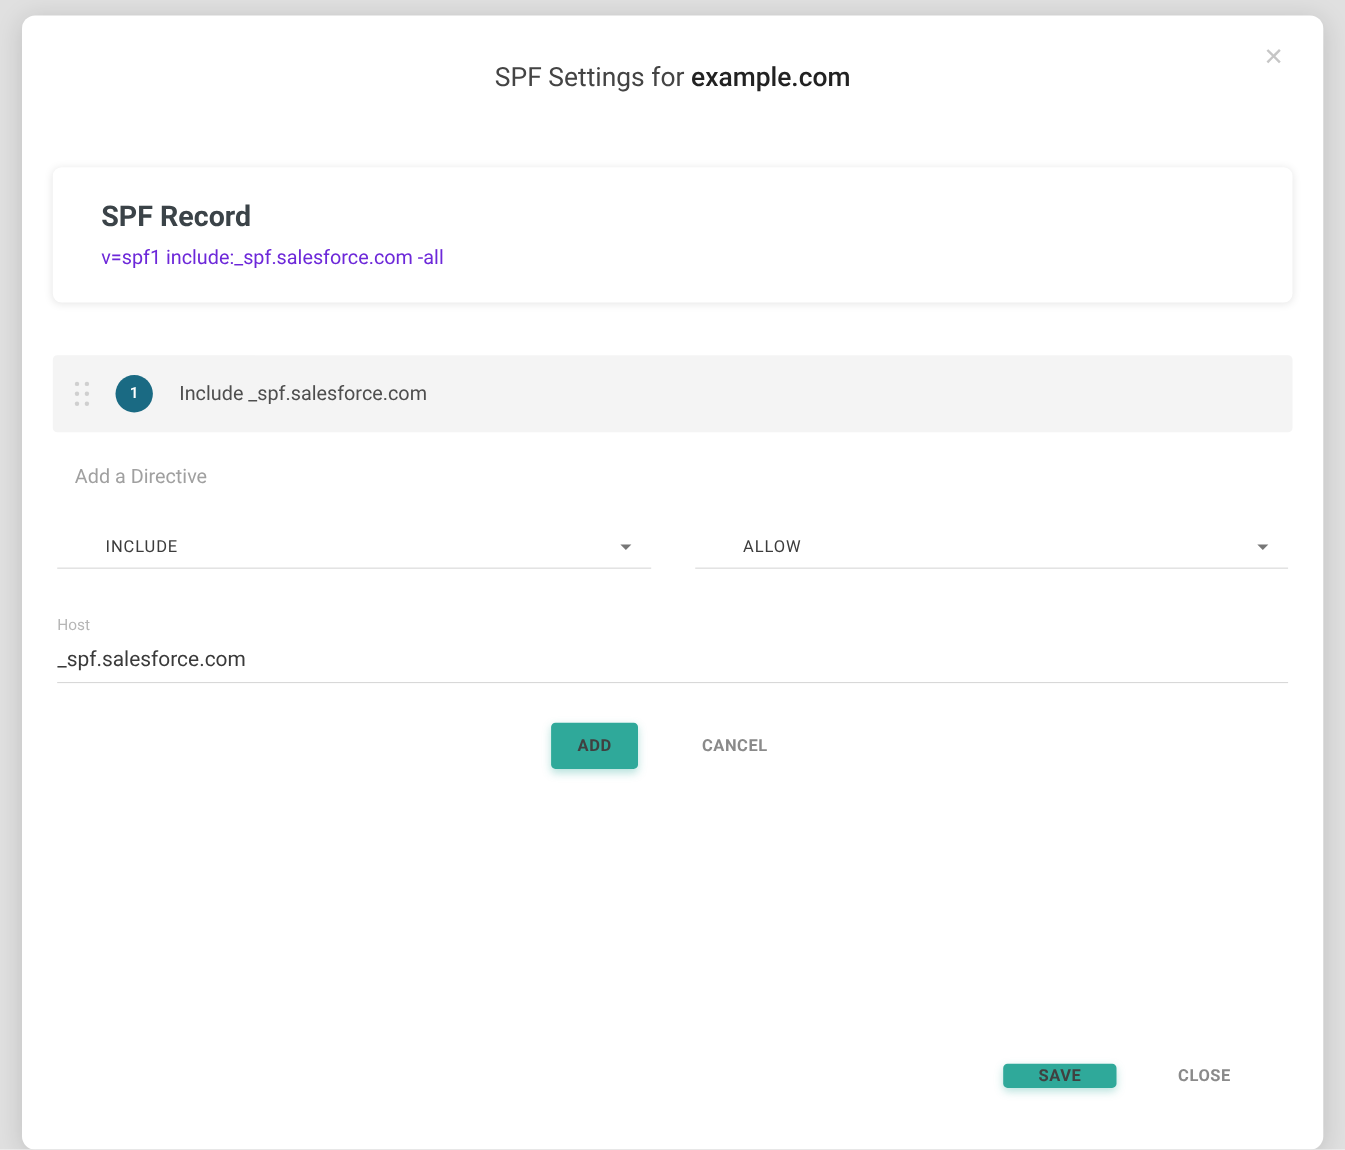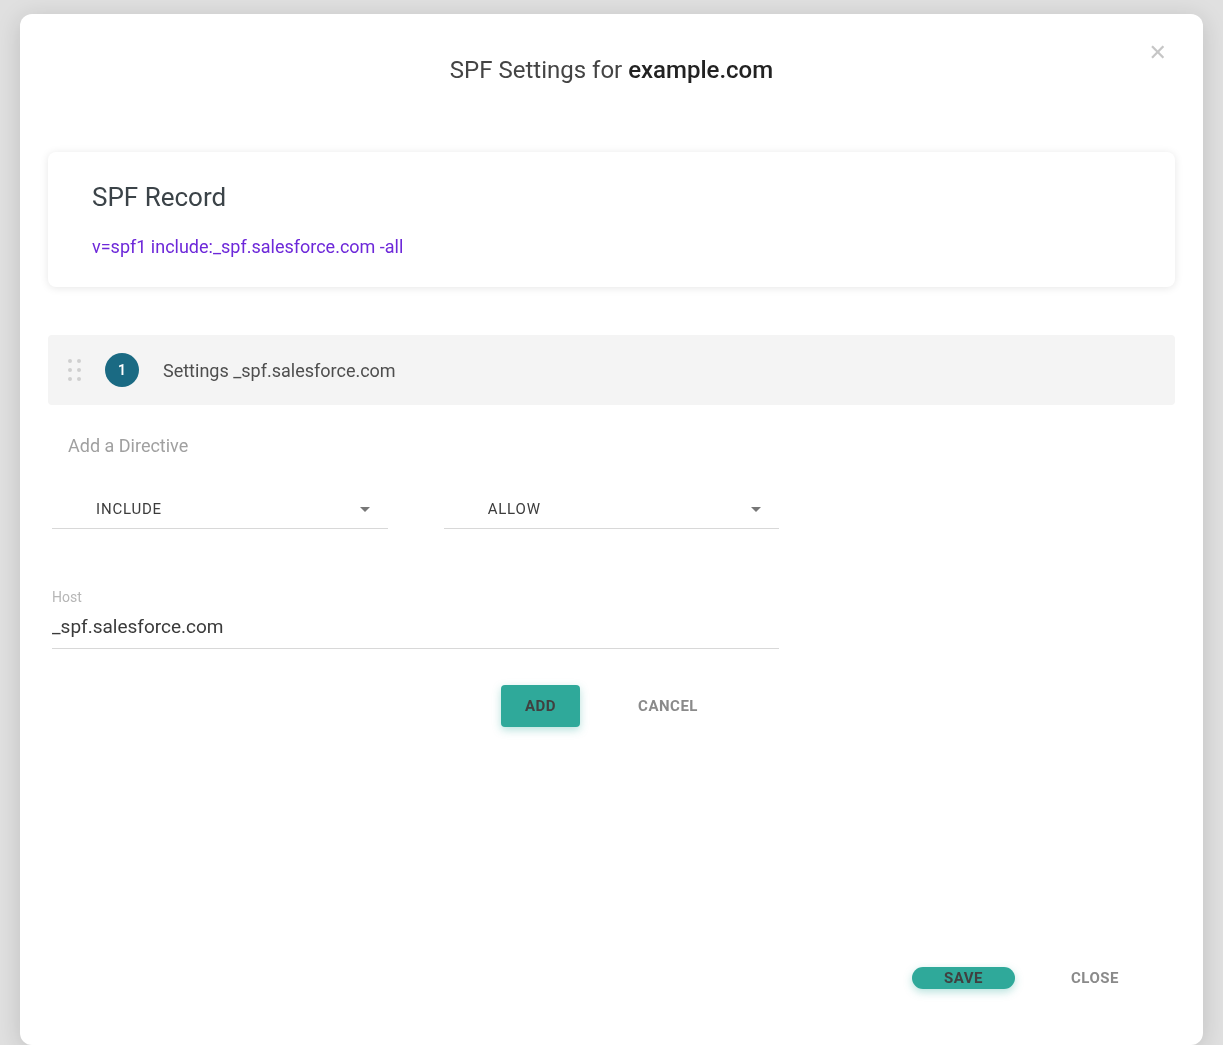--- a/index.html
+++ b/index.html
@@ -81,23 +81,23 @@
       overflow: auto;
     }
     .record-card {
       background: #fff;
       border-radius: 8px;
       padding: 30px 44px 30px 44px;
       box-shadow: 0 1px 8px rgba(0,0,0,0.10);
     }
     .record-title {
       font-size: 26px;
-      font-weight: 400;
+      font-weight: 700;
       color: #3b4348;
-      margin-bottom: 24px;
+      margin-bottom: 12px;
     }
     .record-value {
       font-size: 18px;
       color: #6d28d9;
       font-weight: 400;
     }
     .directive-row {
       margin-top: 48px;
       background: #f4f4f4;
       border-radius: 4px;
@@ -136,22 +136,22 @@
       color: #4e4e4e;
     }
     .add-label {
       margin-top: 30px;
       font-size: 18px;
       color: #a0a0a0;
       padding-left: 20px;
     }
     .form-grid {
       display: grid;
-      grid-template-columns: 1fr 1fr 1fr;
-      gap: 56px;
+      grid-template-columns: 1fr 1fr;
+      gap: 40px;
       margin-top: 44px;
       padding: 0 4px;
     }
     .select-wrap {
       position: relative;
       border-bottom: 1px solid #d8d8d8;
       padding: 0 0 10px 44px;
       display: flex;
       align-items: center;
       justify-content: space-between;
@@ -251,21 +251,21 @@
     <div class="directive-row">
       <div class="drag-handle">
         <span></span>
           <span></span>
           <span></span>
           <span></span>
           <span></span>
           <span></span>
       </div>
       <div class="badge">1</div>
-      <div class="directive-text">Settings _spf.salesforce.com</div>
+      <div class="directive-text">Include _spf.salesforce.com</div>
     </div>
 
     <div class="add-label">Add a Directive</div>
 
     <div class="form-grid">
       <div class="select-wrap">
         <span class="select-value">INCLUDE</span>
         <span class="caret"></span>
       </div>
       <div class="select-wrap">
@@ -279,17 +279,17 @@
     </div>
 
     <div class="form-actions">
       <button class="btn btn-primary">ADD</button>
       <button class="btn btn-flat">CANCEL</button>
     </div>
 
   </div>
 
   <div class="footer">
-    <button class="btn btn-primary" style="padding:2px 32px;border-radius:16px;">SAVE</button>
+    <button class="btn btn-primary" style="padding:2px 32px;">SAVE</button>
     <button class="btn btn-flat">CLOSE</button>
   </div>
 
 </div>
 
 </body></html>

